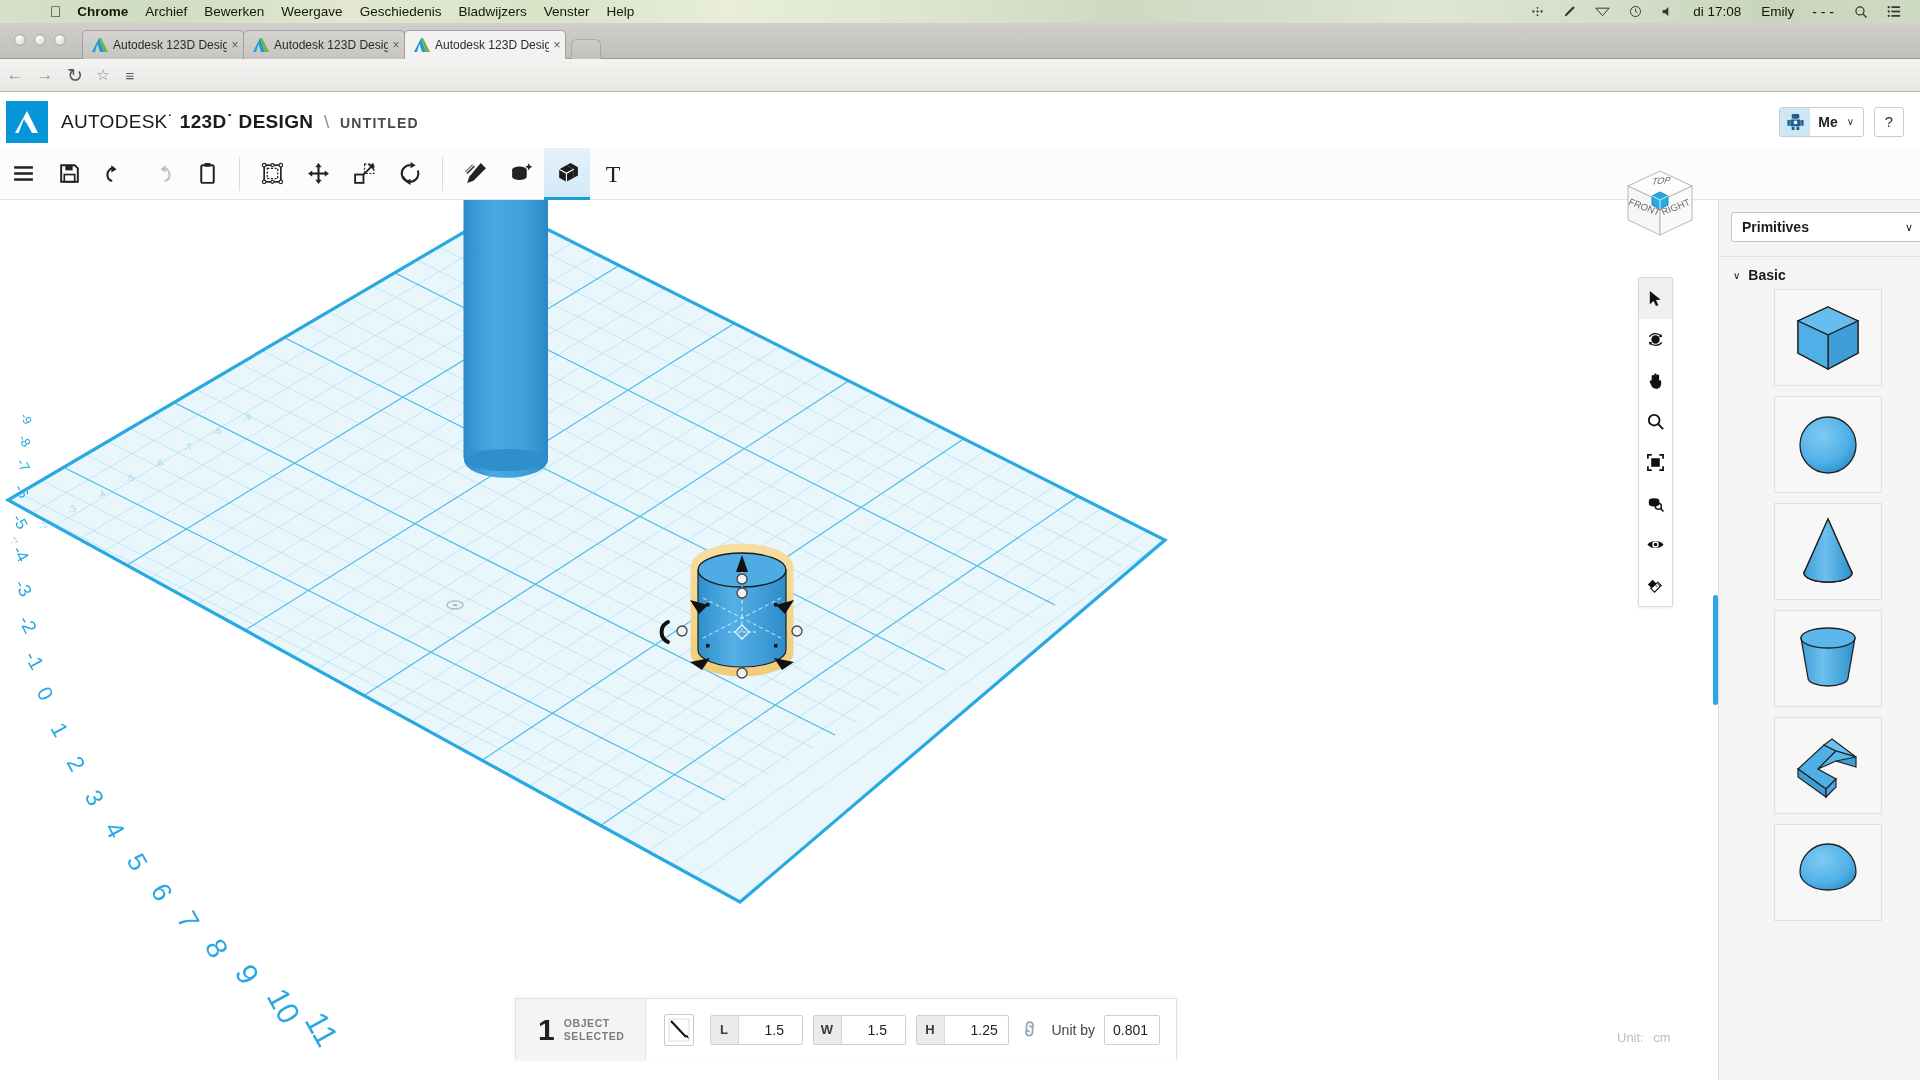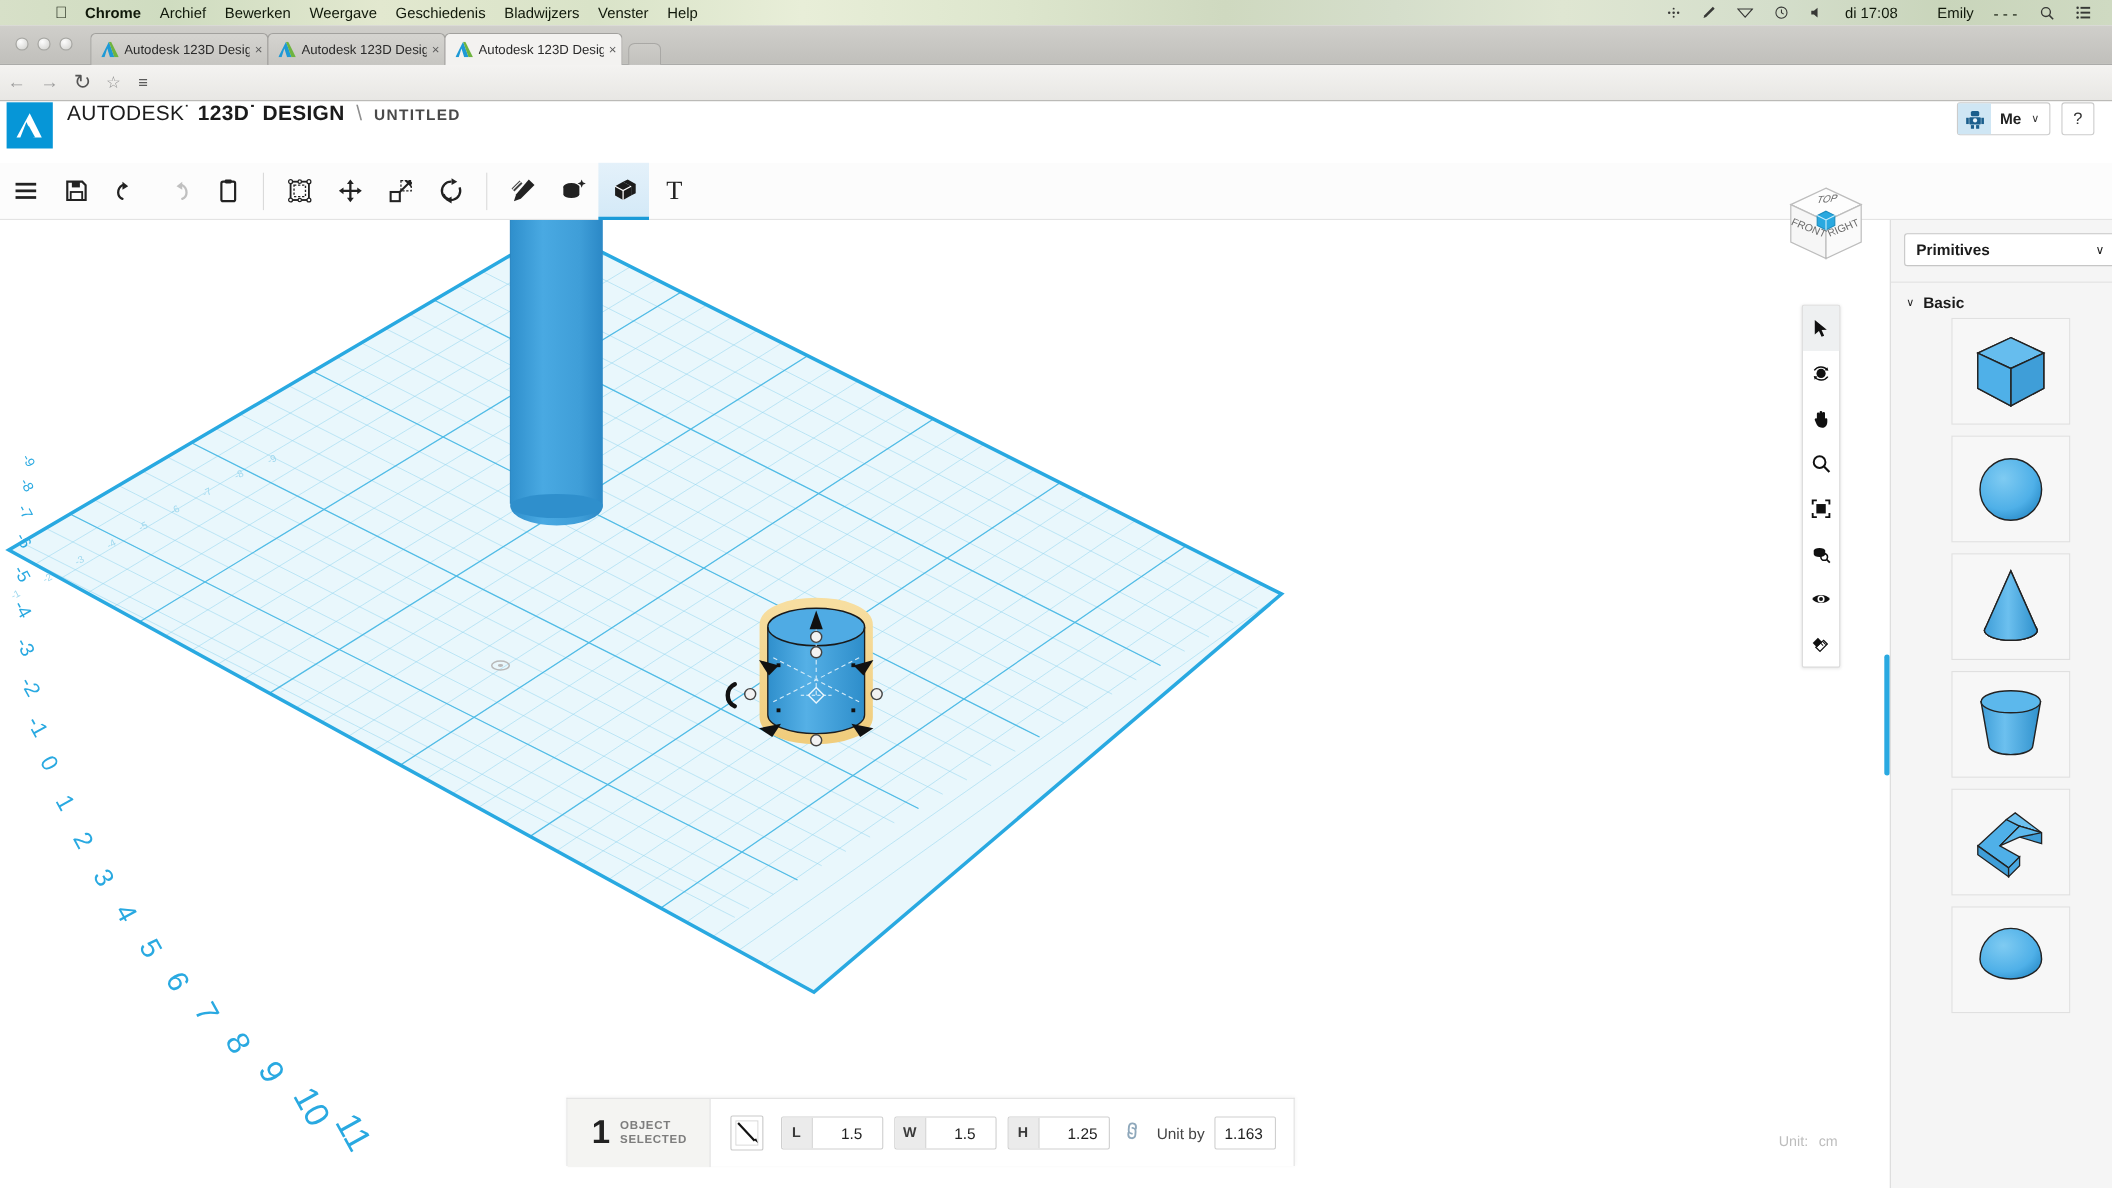--- a/index.html
+++ b/index.html
@@ -18,21 +18,21 @@
        #e8eed8 38%, #dde6cd 48%, #cfd9c0 58%, #d5decb 66%,
        #dfe6d2 74%, #d4decb 84%, #c9d5bb 92%, #cfdac2 100%);
     display: flex; align-items: center;
     font-size: 13.5px; color: #10180a;
   }
   #osbar .apple { margin-left: 50px; font-size: 15px; line-height: 1; }
   #osbar .mi { margin-left: 17px; white-space: nowrap; }
   #osbar .mi.bold { font-weight: bold; margin-left: 16px; }
   #osbar .spacer { flex: 1; }
   #osbar .sysicon { margin-right: 19px; font-size: 13px; opacity: .88; display:flex; align-items:center;}
-  #osbar .clock { margin-right: 36px; font-size: 13.5px; }
+  #osbar .clock { margin-right: 20px; font-size: 13.5px; }
   #osbar .user { margin-right: 18px; font-size: 13.5px; }
   #osbar .tail { margin-right: 20px; font-size: 14px; }
 
   
   #tabstrip {
     position: absolute; top: 23px; left: 0; width: 1920px; height: 36px;
     background: linear-gradient(to bottom,#d0cfcb,#c0bfbb);
     border-bottom: 1px solid #9a9a97;
   }
   .wbtns { position: absolute; left: 14px; top: 11px; display: flex; gap: 8px; }
@@ -83,21 +83,21 @@
   }
   .url-host { color: #222; }
   .url-path { color: #888; }
   #omnibar .star { width: 26px; text-align: center; font-size: 15px; color: #8d8d8d; }
   #omnibar .hamb { width: 28px; text-align: center; font-size: 15px; color: #5a5a5a; }
 
   
   #appheader {
     position: absolute; top: 93px; left: 0; width: 1920px; height: 58px;
     background: #fff; border-bottom: 1px solid #dcdcdc;
-    display: flex; align-items: flex-start;
+    display: flex; align-items: center;
   }
   #appheader .logo {
     width: 42px; height: 42px; margin-left: 6px; background: #0696d7;
     display: flex; align-items: center; justify-content: center; flex: none;
   }
   #appheader .logo svg { width: 28px; height: 28px; }
   .brand { margin-left: 13px; font-size: 19px; letter-spacing: .3px; color: #1b1b1b; white-space: nowrap; }
   .brand .b-auto { font-weight: 400; }
   .brand .b-123 { font-weight: bold; }
   .brand .b-sep { color: #8e8e8e; margin: 0 5px; font-weight: 300; }
@@ -860,21 +860,21 @@
   </div>
   <span class="linkico">
     <svg width="17" height="17" viewBox="0 0 18 18">
         <g fill="none" stroke="#8fa8bb" stroke-width="1.8" stroke-linecap="round">
           <path d="M7 11 a3.4 3.4 0 0 1 0-4.8 l2.4-2.4 a3.4 3.4 0 0 1 4.8 4.8 l-1.2 1.2"></path>
           <path d="M11 7 a3.4 3.4 0 0 1 0 4.8 l-2.4 2.4 a3.4 3.4 0 0 1-4.8-4.8 l1.2-1.2"></path>
         </g>
       </svg>
   </span>
   <span class="moveby-lbl">Unit by</span>
-  <div class="moveby-in">1.163</div>
+  <div class="moveby-in">0.801</div>
 </div>
 <div id="unitlabel">
   <span>Unit:</span>
   <span class="uval">cm</span>
 </div>
 
 <div id="rightpanel">
   <div class="catsel">
     <span>Primitives</span>
     <span class="chev">∨</span>

